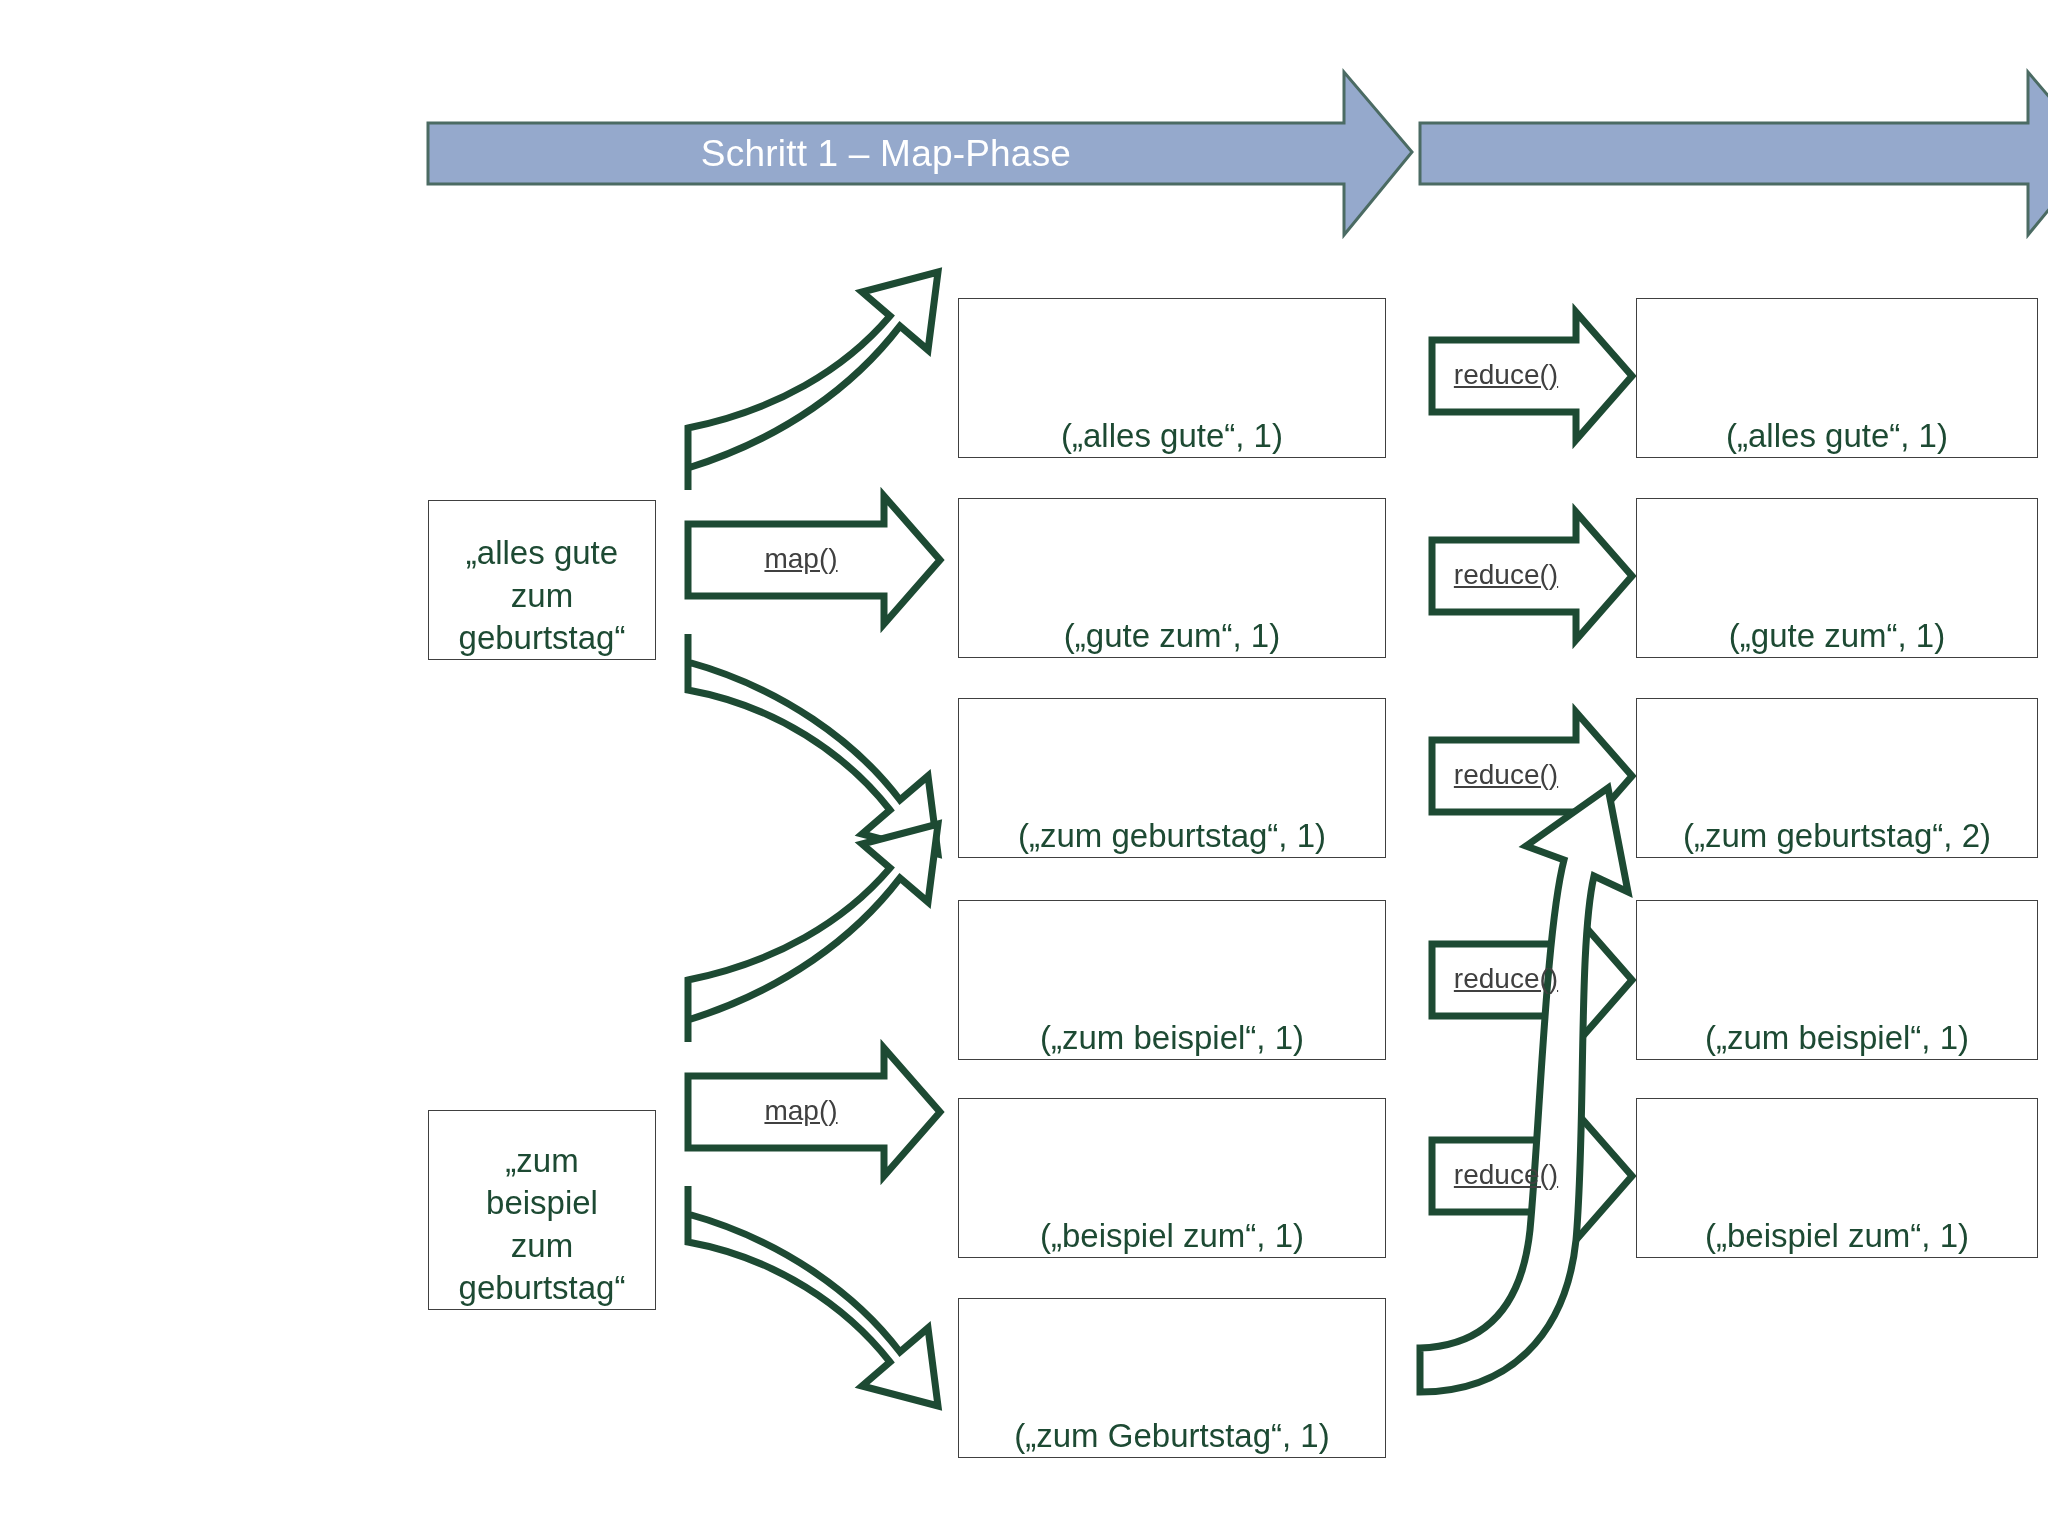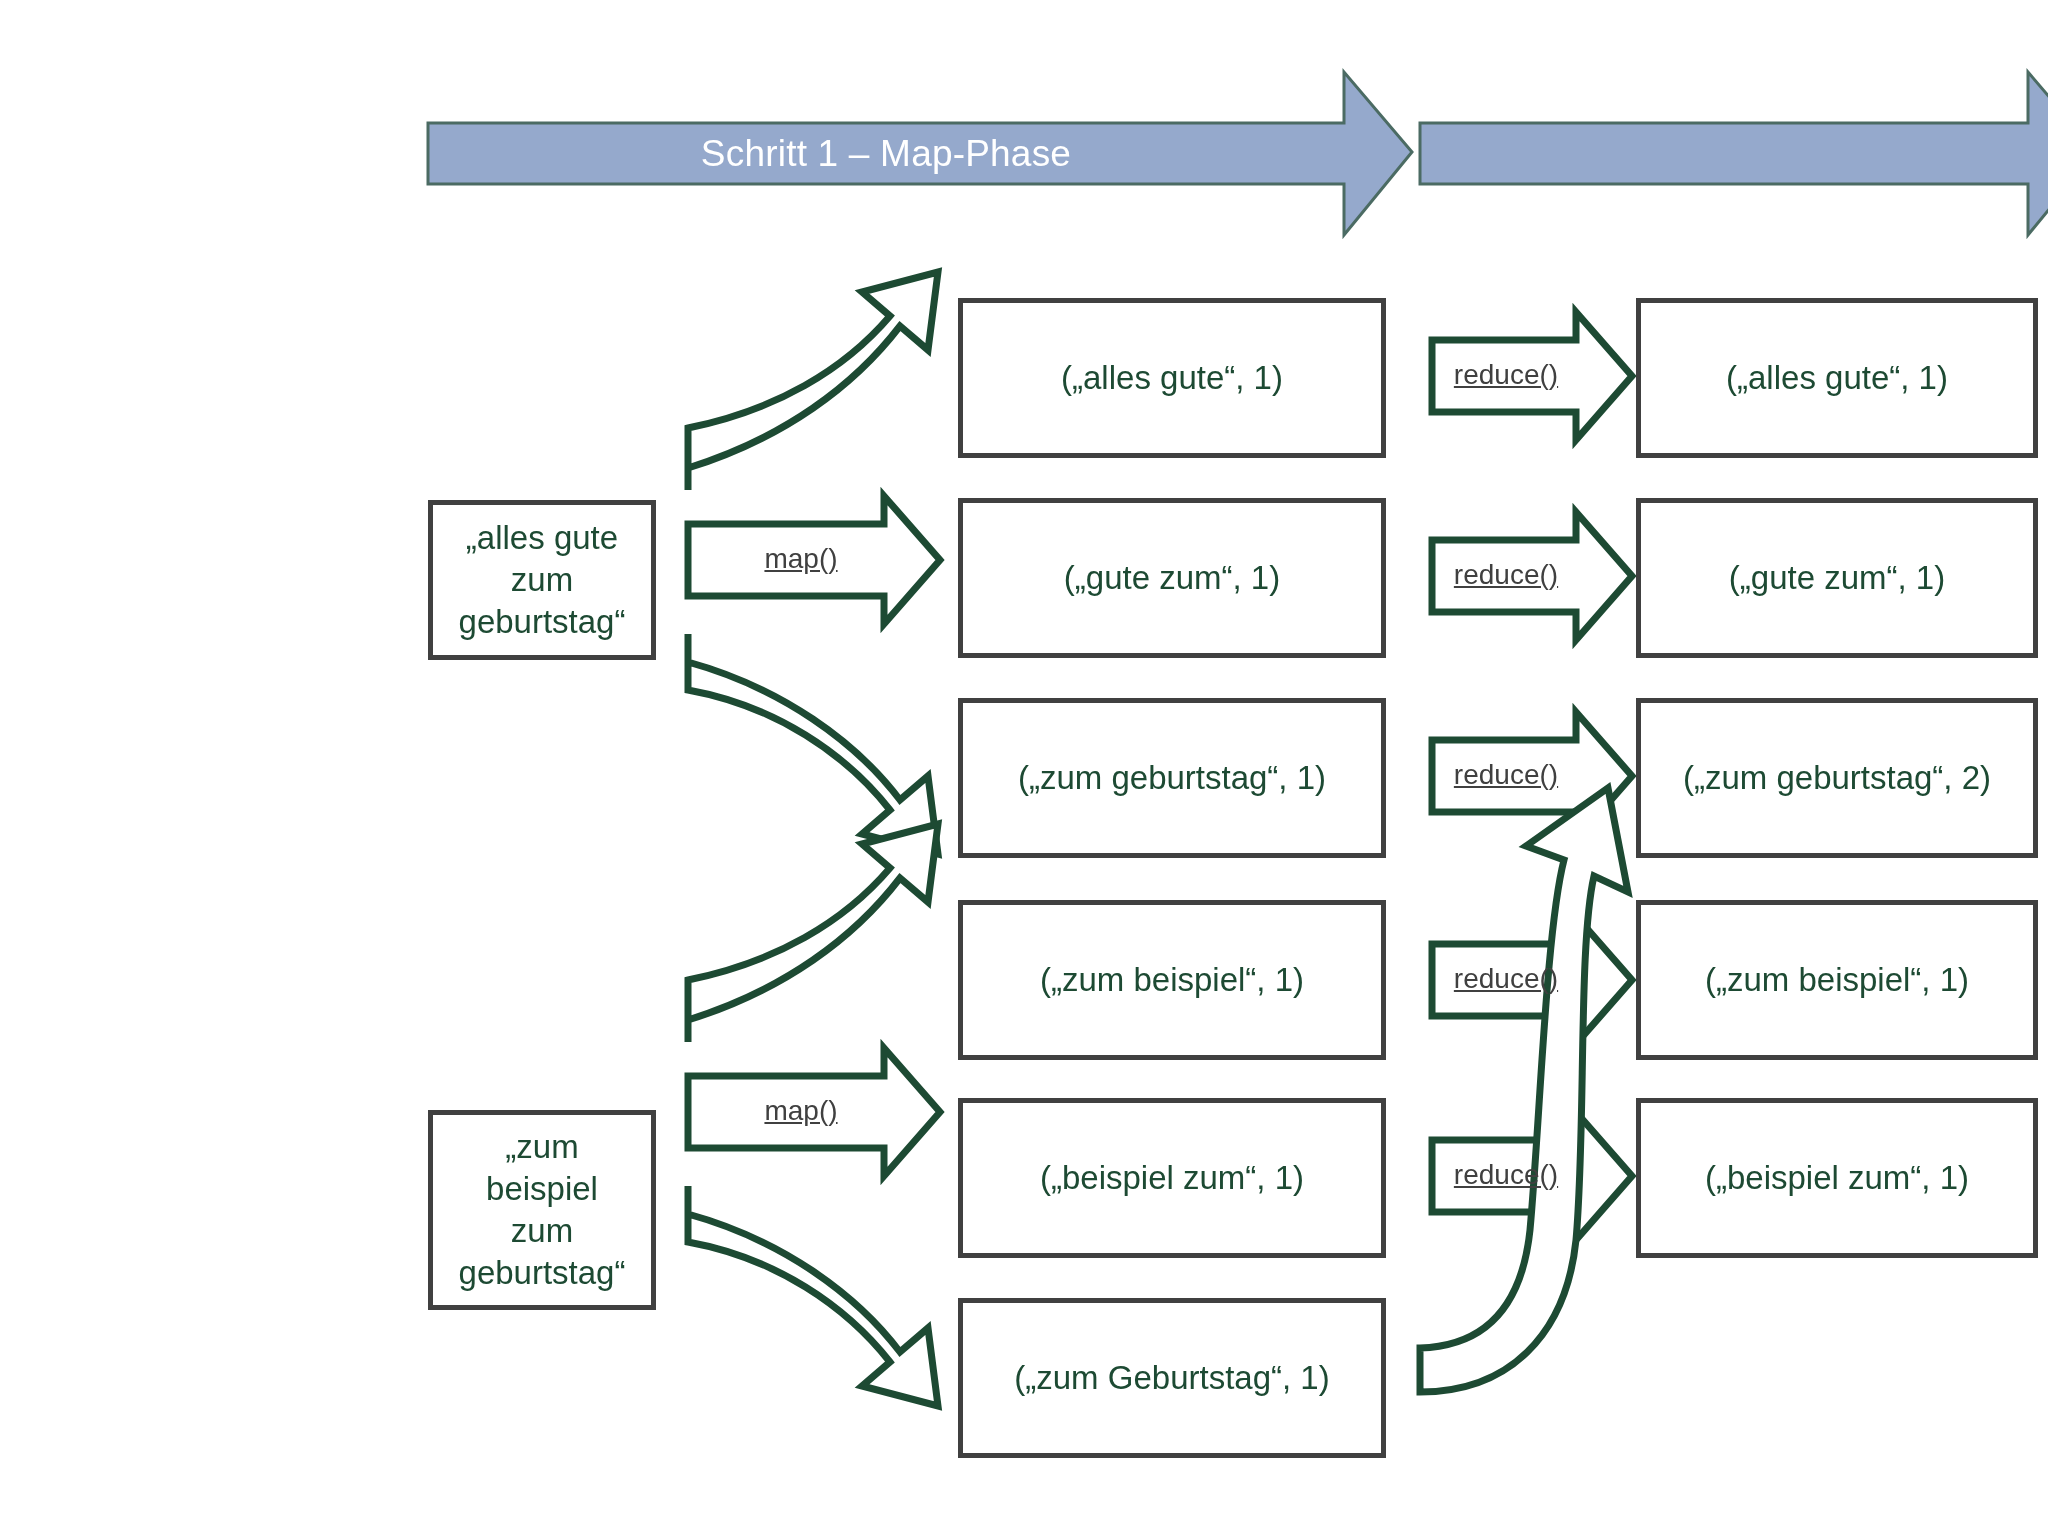--- a/index.html
+++ b/index.html
@@ -14,22 +14,22 @@
   
   .phase-banner{position:absolute;display:flex;align-items:center;justify-content:center;}
   .phase-label{
     color:#ffffff;font-size:37px;letter-spacing:.2px;white-space:nowrap;
     position:relative;z-index:3;
   }
 
   
   .kvbox{
     position:absolute;box-sizing:border-box;
-    border:5px solid #404040;background:#ffffff;
-    display:flex;align-items:center;justify-content:center;
+    border:1px solid #404040;background:#ffffff;
+    display:flex;align-items:flex-end;justify-content:center;
     color:#1d4a33;
   }
   .kvbox .txt{font-size:33px;line-height:1.28;text-align:center;white-space:nowrap;}
   .srcbox .txt{white-space:normal;}
 
   
   .arrow-label{
     position:absolute;color:#404040;font-size:28px;white-space:nowrap;
     z-index:4;pointer-events:none;text-decoration:underline;
   }

